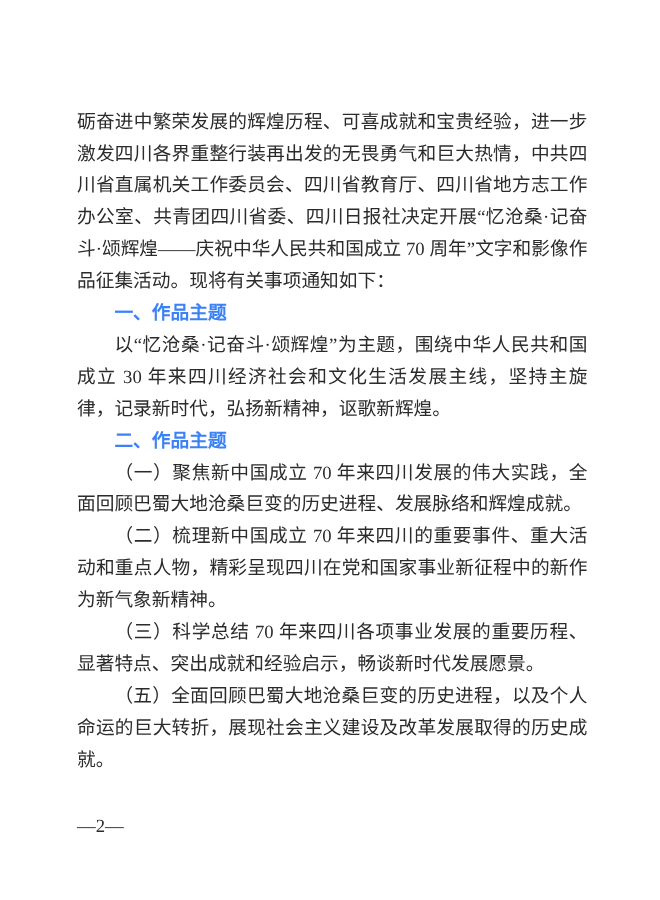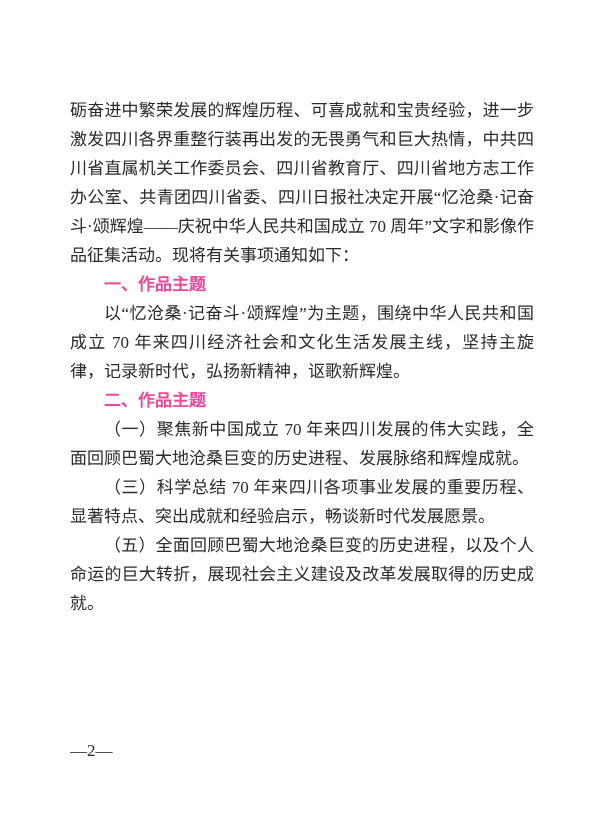--- a/index.html
+++ b/index.html
@@ -30,41 +30,42 @@
     margin: 0;
     padding: 0;
     text-indent: 2em;
   }
   .content p.body-continuation {
     text-indent: 0;
   }
   .content p.heading {
     font-family: "Liberation Sans", "DejaVu Sans", sans-serif;
     font-weight: bold;
-    color: #ec4899;
+    color: #3b82f6;
     text-align: left;
     text-indent: 2em;
   }
   .page-number {
     position: absolute;
     left: 70px;
     top: 736px;
     font-family: "Liberation Serif", "DejaVu Serif", serif;
     font-size: 17px;
     line-height: 29px;
     color: #2b2b2b;
   }
 </style>
 </head>
 <body>
 
 <div class="page">
   <div class="content" id="document-body">
       <p class="body-continuation">砺奋进中繁荣发展的辉煌历程、可喜成就和宝贵经验，进一步激发四川各界重整行装再出发的无畏勇气和巨大热情，中共四川省直属机关工作委员会、四川省教育厅、四川省地方志工作办公室、共青团四川省委、四川日报社决定开展“忆沧桑·记奋斗·颂辉煌——庆祝中华人民共和国成立 70 周年”文字和影像作品征集活动。现将有关事项通知如下：</p>
       <p class="heading">一、作品主题</p>
-      <p class="body">以“忆沧桑·记奋斗·颂辉煌”为主题，围绕中华人民共和国成立 70 年来四川经济社会和文化生活发展主线，坚持主旋律，记录新时代，弘扬新精神，讴歌新辉煌。</p>
+      <p class="body">以“忆沧桑·记奋斗·颂辉煌”为主题，围绕中华人民共和国成立 30 年来四川经济社会和文化生活发展主线，坚持主旋律，记录新时代，弘扬新精神，讴歌新辉煌。</p>
       <p class="heading">二、作品主题</p>
       <p class="body">（一）聚焦新中国成立 70 年来四川发展的伟大实践，全面回顾巴蜀大地沧桑巨变的历史进程、发展脉络和辉煌成就。</p>
+      <p class="body">（二）梳理新中国成立 70 年来四川的重要事件、重大活动和重点人物，精彩呈现四川在党和国家事业新征程中的新作为新气象新精神。</p>
       <p class="body">（三）科学总结 70 年来四川各项事业发展的重要历程、显著特点、突出成就和经验启示，畅谈新时代发展愿景。</p>
       <p class="body">（五）全面回顾巴蜀大地沧桑巨变的历史进程，以及个人命运的巨大转折，展现社会主义建设及改革发展取得的历史成就。</p>
     </div>
   <div class="page-number">—2—</div>
 </div>
 
 </body></html>

